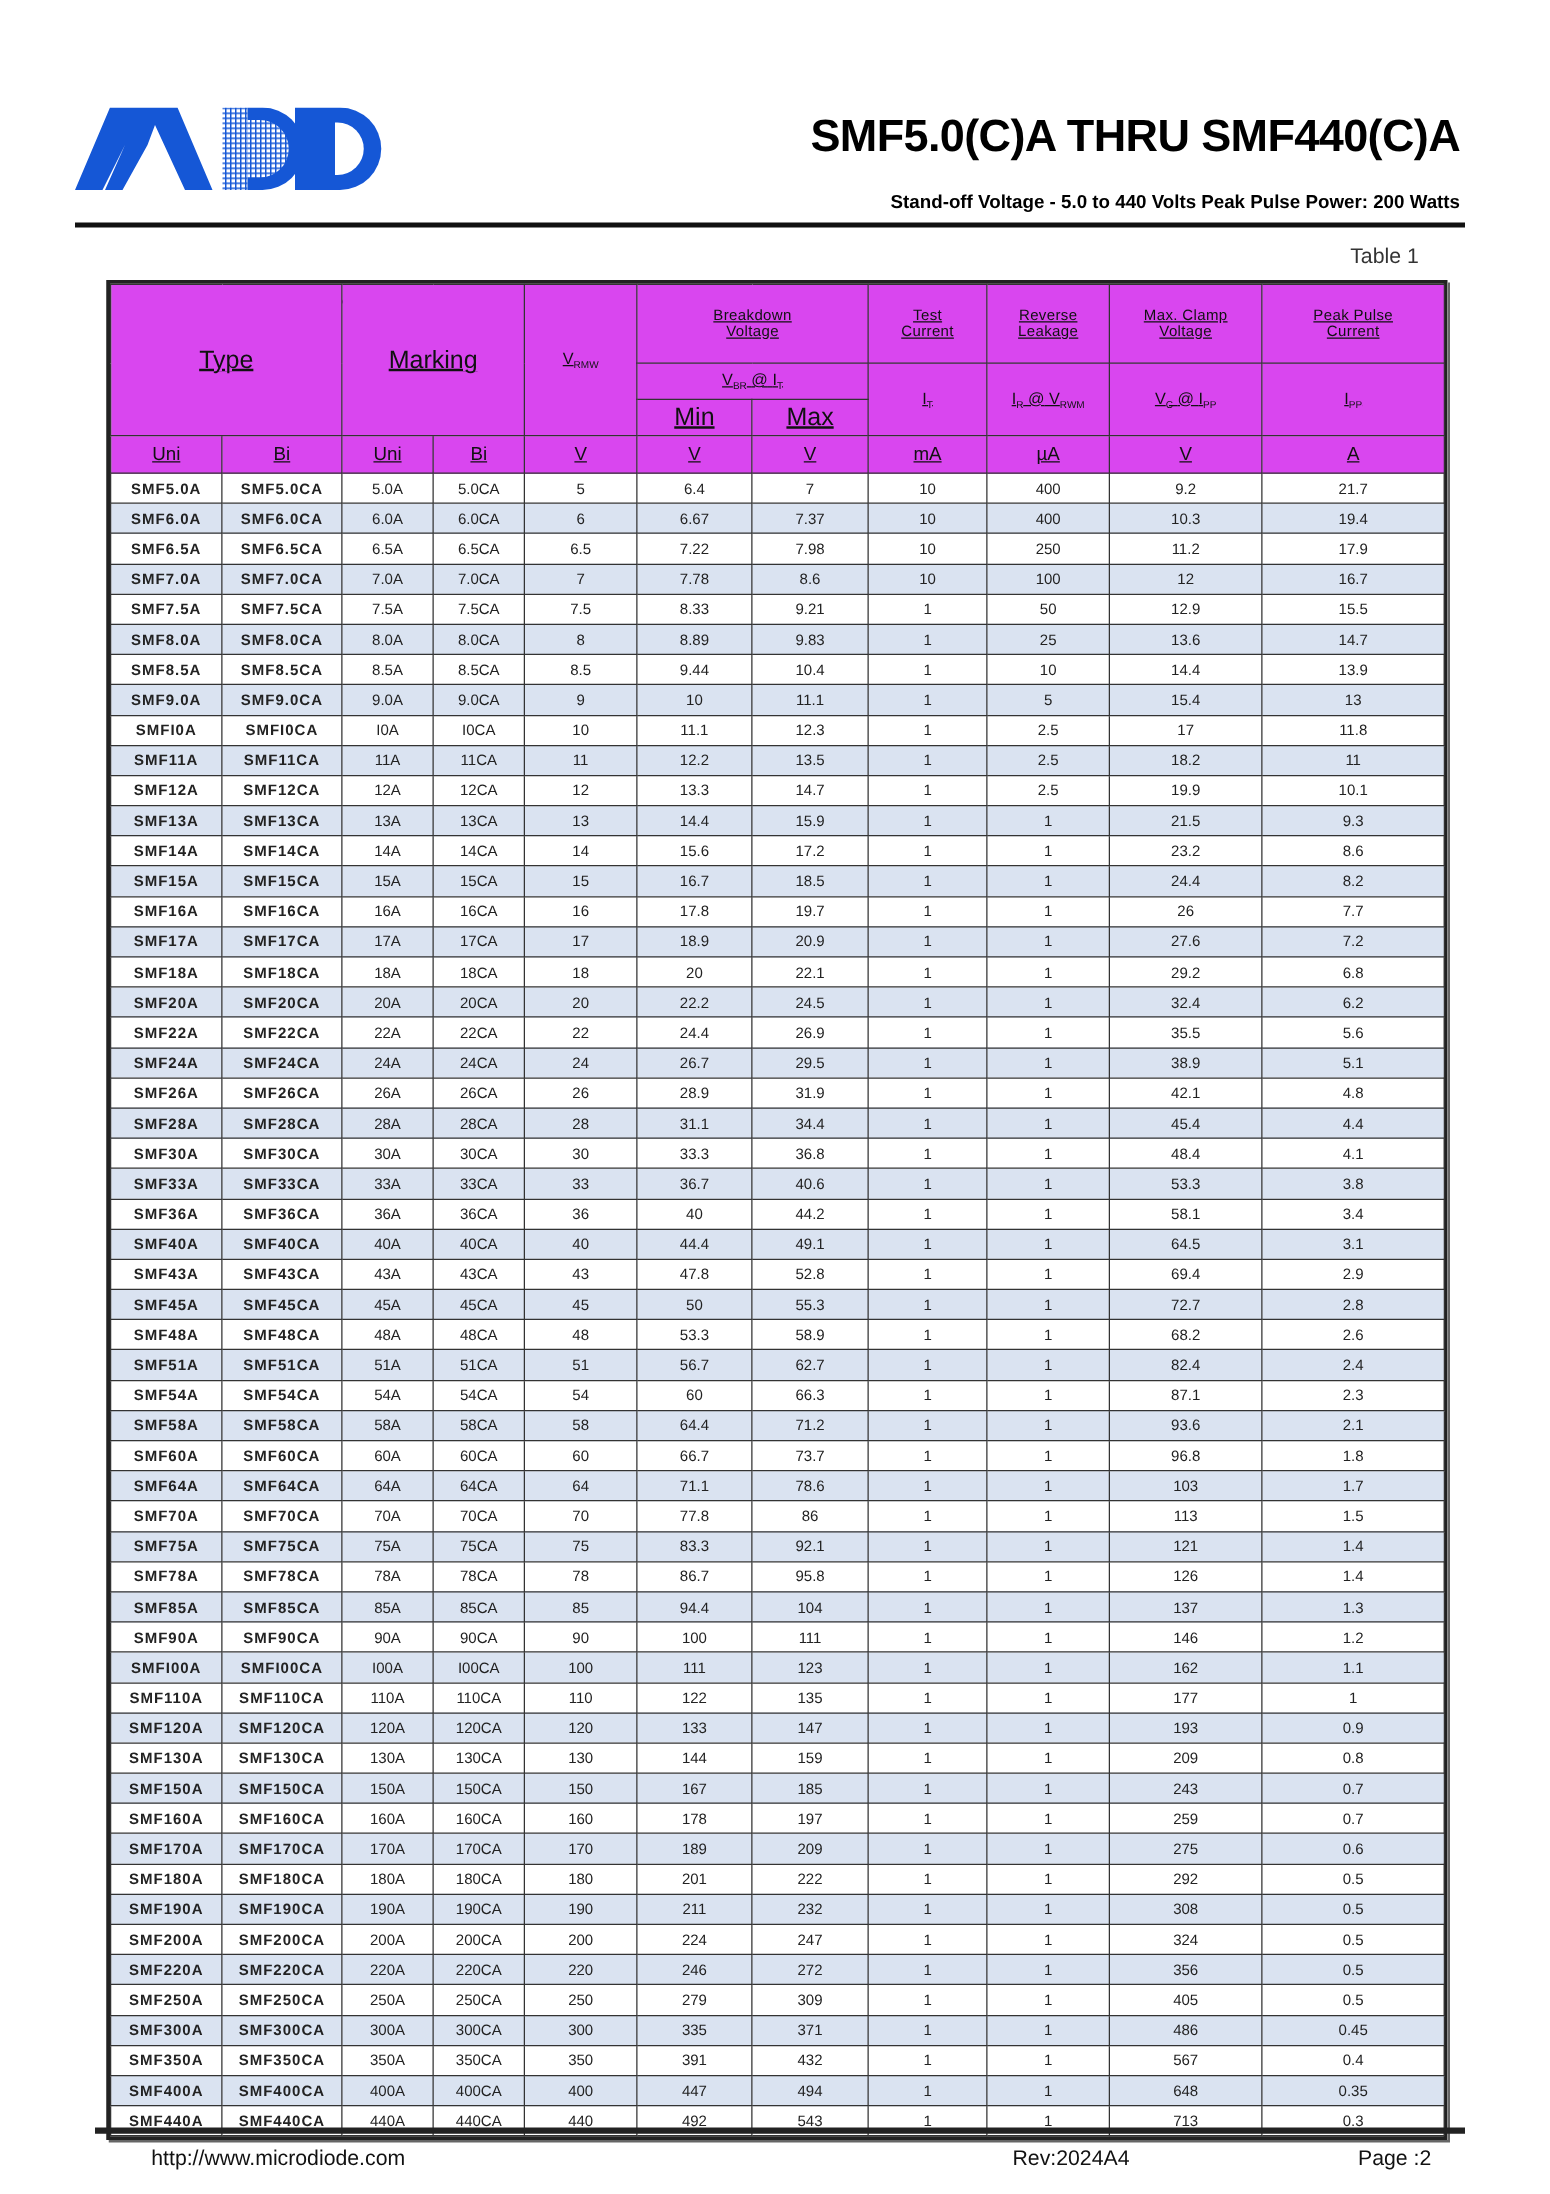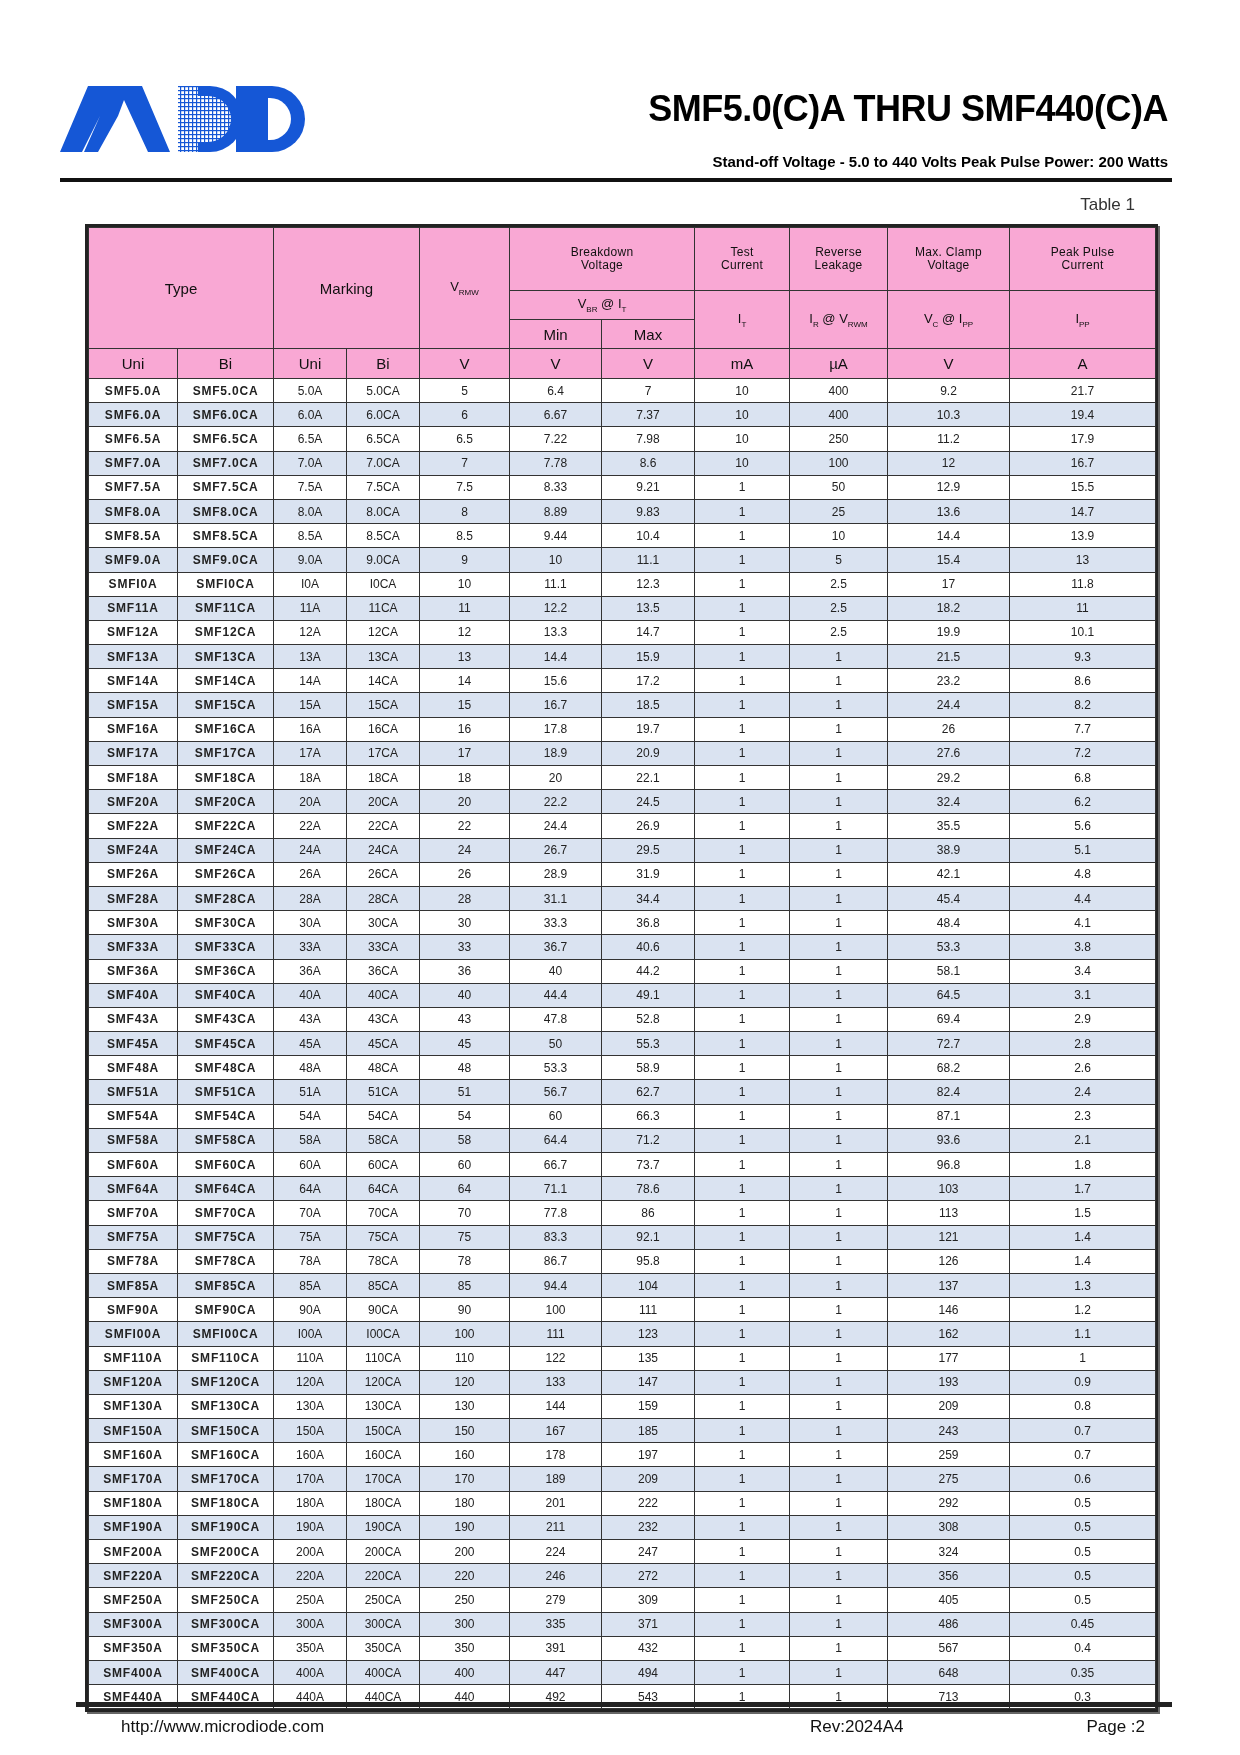--- a/index.html
+++ b/index.html
@@ -7,22 +7,22 @@
   .logo { position: absolute; left: 60px; top: 86px; width: 280px; height: 70px; }
   .title { position: absolute; right: 72px; top: 88px; font-size: 36px; font-weight: bold; letter-spacing: -0.5px; white-space: nowrap; color: #000; }
   .subtitle { position: absolute; right: 72px; top: 153px; font-size: 15px; font-weight: bold; white-space: nowrap; color: #000; }
   .subtitle span + span { margin-left: 4px; }
   .head-rule { position: absolute; left: 60px; width: 1112px; top: 178px; height: 4px; background: #111; }
   .char-label { position: absolute; left: 92px; top: 197px; font-size: 16px; color: #0f172a; margin-top: 40px; }
   .table-label { position: absolute; right: 105px; top: 195px; font-size: 17px; color: #333; }
   .table-wrap { position: absolute; left: 85px; top: 224px; width: 1067px; border: 3px solid #222; box-shadow: 2px 2px 0 #666; }
   table { border-collapse: collapse; width: 100%; table-layout: fixed; }
   th, td { border: 1px solid #333; text-align: center; padding: 0; }
-  thead th { background: #f9a8d4; font-weight: normal; color: #111; }
-  .h-big { font-size: 15px; }
+  thead th { background: #d946ef; font-weight: normal; color: #111; text-decoration: underline; }
+  .h-big { font-size: 20px; }
   .h-small { font-size: 12px; line-height: 13px; letter-spacing: 0.3px; }
   .h-sym { font-size: 13px; }
   .h-sym sub { font-size: 8px; }
   .h-unit { font-size: 15px; height: 29px; }
   tbody td { height: 23.2px; font-size: 12px; color: #222; }
   tbody td.type { font-weight: bold; letter-spacing: 0.8px; font-size: 12px; }
   tbody td.mark { font-size: 12px; }
   tbody tr:nth-child(even) td { background: #dae3f1; }
   .foot-rule { position: absolute; left: 76px; width: 1096px; top: 1702px; height: 5px; background: #222; }
   .foot-url { position: absolute; left: 104px; top: 1717px; font-size: 17px; color: #111; margin-left: 17px; }

